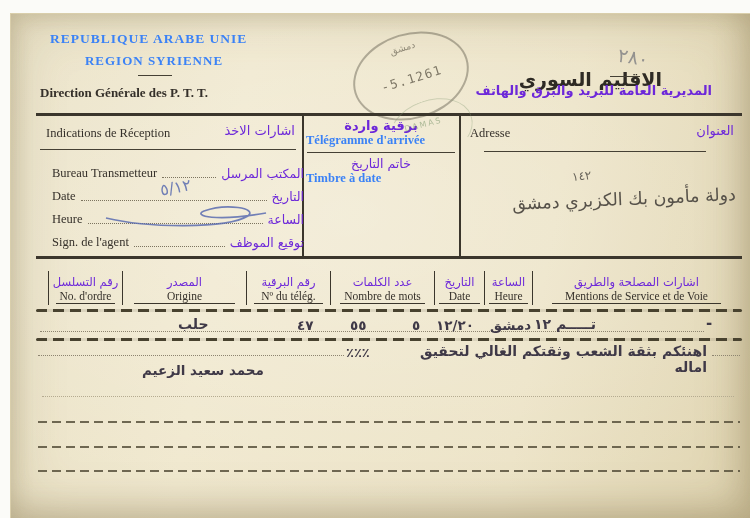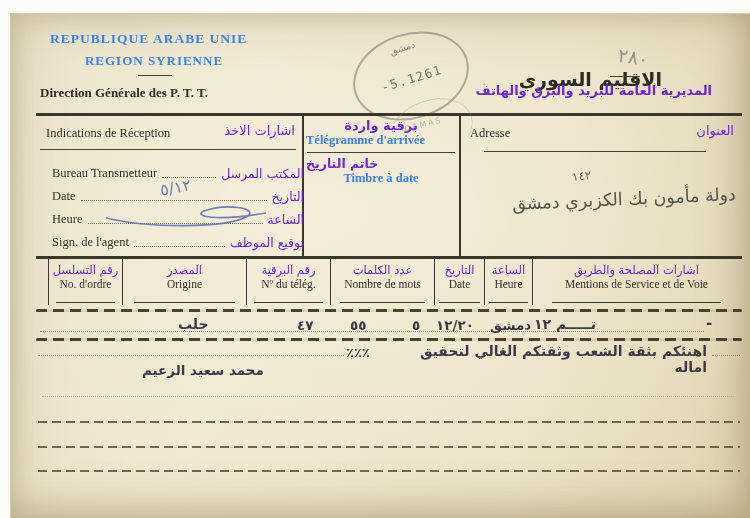--- a/index.html
+++ b/index.html
@@ -28,21 +28,21 @@
     background:repeating-linear-gradient(90deg,#48422f 0 11px, rgba(72,66,47,.12) 11px 17px);}
   .dashline{height:1.7px;
     background:repeating-linear-gradient(90deg, rgba(88,81,60,.85) 0 9px, transparent 9px 14px);}
   
   .rcpt-row{position:absolute;left:52px;width:252px;height:21px;display:flex;align-items:flex-end;}
   .rcpt-row .lbl{font-size:12.5px;white-space:nowrap;}
   .rcpt-row .leader{flex:1;border-bottom:1.2px dotted #7c745f;margin:0 5px 3px 5px;height:0;}
   .rcpt-row .arl{font-size:12.5px;white-space:nowrap;}
   
   #cols{position:absolute;left:48px;top:259px;width:692px;height:46px;display:flex;}
-  .col{border-left:1.4px solid #3b362c;box-sizing:border-box;display:flex;flex-direction:column;align-items:center;padding-top:4px;}
+  .col{border-left:1.4px solid #3b362c;box-sizing:border-box;display:flex;flex-direction:column;align-items:center;padding-top:4px;margin-top:12px;}
   .col .car{font-size:11.5px;line-height:14px;white-space:nowrap;}
   .col .cfr{font-size:11.5px;line-height:14px;white-space:nowrap;}
   .col .cul{margin-top:auto;margin-bottom:2px;width:82%;border-bottom:1.1px solid #3b362c;}
   
   #postmark{position:absolute;left:352px;top:33px;width:114px;height:82px;transform:rotate(-17deg);
     border:2px solid rgba(86,80,66,.42);border-radius:50%;}
   #postmark .pm-city{position:absolute;top:6px;left:0;right:0;text-align:center;font-size:9.5px;color:rgba(86,80,66,.62);letter-spacing:2px;}
   #postmark .pm-date{position:absolute;top:36px;left:0;right:0;text-align:center;font-family:"DejaVu Sans Mono",monospace;font-size:12.5px;letter-spacing:1.5px;color:rgba(80,74,60,.72);}
   
   #greenarc{position:absolute;left:388px;top:100px;width:84px;height:58px;border:1.3px solid rgba(125,150,110,.32);border-radius:50%;border-bottom-color:transparent;border-left-color:transparent;transform:rotate(-20deg);}
@@ -101,22 +101,22 @@
   </div>
 
   <div class="abs pen" style="left:160px;top:178px;font-size:16px;transform:rotate(-11deg);opacity:.85;">٥/١٢</div>
   <svg class="abs" style="left:98px;top:198px;" width="178" height="30">
     <path d="M8 20 C 50 30, 128 31, 150 18 C 160 10, 128 5, 106 13 C 94 18, 118 24, 168 15" stroke="#5a6cb0" stroke-width="1.7" fill="none" opacity="0.85"></path>
   </svg>
 
   <div class="abs ar" style="left:306px;top:118px;width:150px;text-align:center;font-size:13px;font-weight:bold;">برقية واردة</div>
   <div class="abs frb" style="left:306px;top:133px;width:150px;font-size:12.5px;">Télégramme d'arrivée</div>
   <div class="abs rule-thin" style="left:307px;top:152px;width:148px;"></div>
-  <div class="abs ar" style="left:306px;top:156px;width:150px;text-align:left;font-size:12.5px;font-weight:bold;">خاتم التاريخ</div>
-  <div class="abs frb" style="left:306px;top:171px;width:150px;text-align:center;font-size:12.5px;">Timbre à date</div>
+  <div class="abs ar" style="left:306px;top:156px;width:150px;text-align:center;font-size:12.5px;font-weight:normal;">خاتم التاريخ</div>
+  <div class="abs frb" style="left:306px;top:171px;width:150px;text-align:left;font-size:12.5px;">Timbre à date</div>
 
   <div id="greenarc"></div>
   <div id="greentext">DAMAS</div>
 
   <div class="abs fr" style="left:470px;top:126px;font-size:12.5px;">Adresse</div>
   <div class="abs ar" style="right:16px;top:123px;font-size:13px;">العنوان</div>
   <div class="abs rule-thin" style="left:484px;top:151px;width:222px;"></div>
   <div class="abs hw" style="left:572px;top:169px;font-size:12px;color:#6b665c;transform:rotate(-6deg);letter-spacing:3px;">١٤٢</div>
   <div class="abs hw" style="left:420px;top:191px;width:316px;font-size:17.5px;transform:rotate(-2.5deg);">دولة مأمون بك الكزبري دمشق</div>
 

